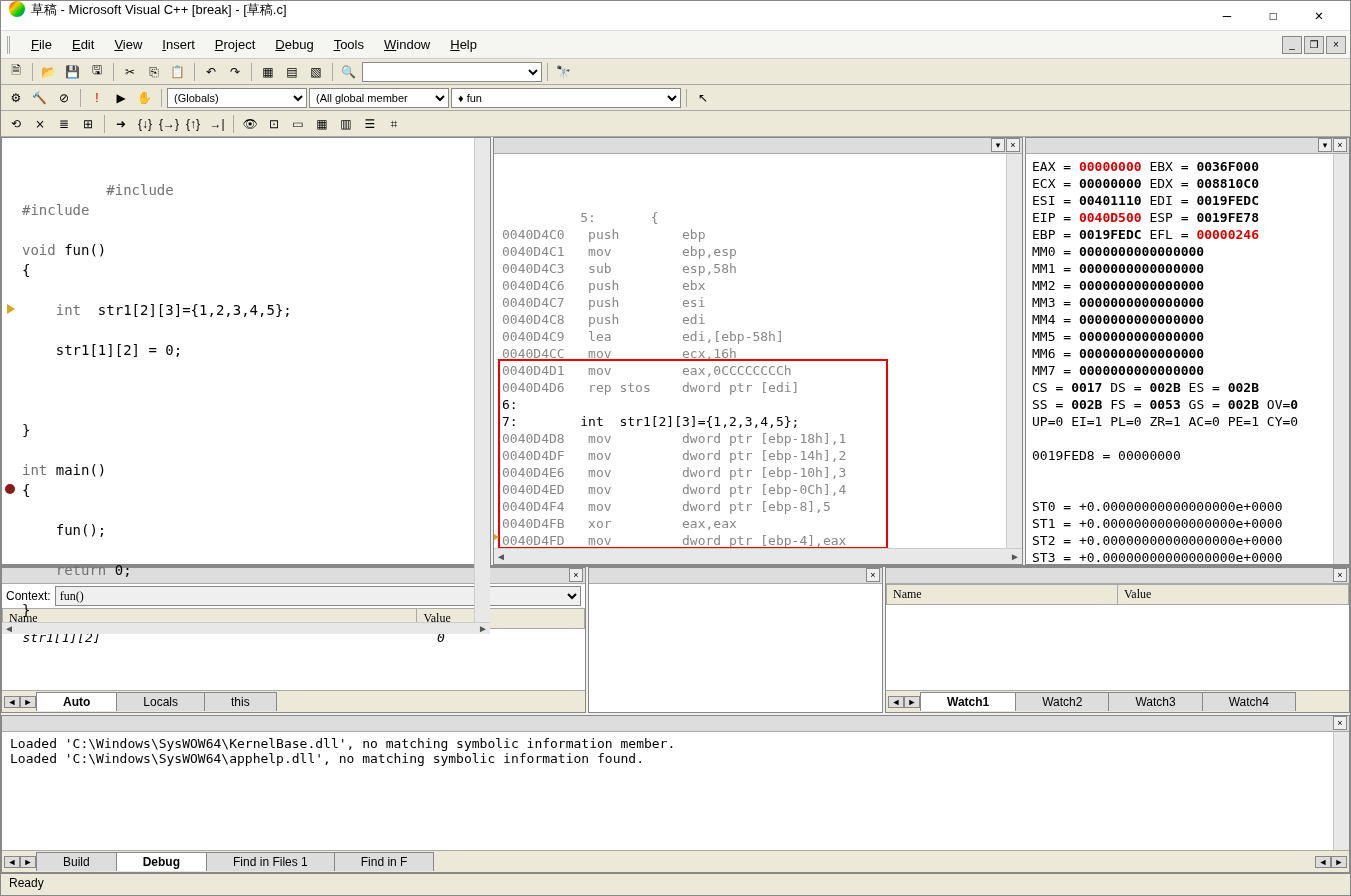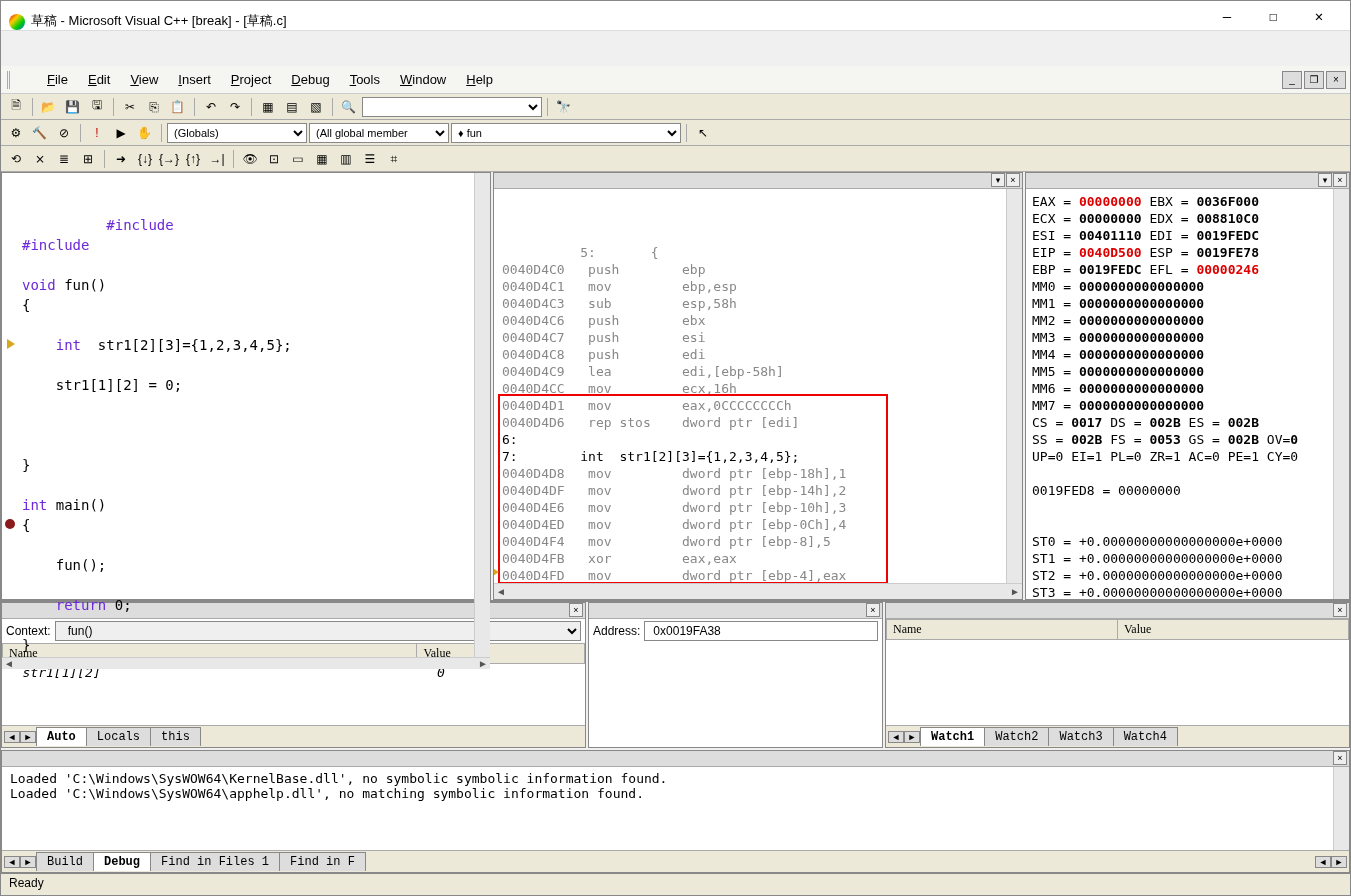--- a/index.html
+++ b/index.html
@@ -1,66 +1,66 @@
 <!DOCTYPE html>
 <html><head>
 <meta charset="utf-8">
 <style>
 * { box-sizing: border-box; margin: 0; padding: 0; }
 body { font-family: "Segoe UI", Tahoma, sans-serif; font-size: 12px; background: #fff; overflow: hidden; }
 .window { width: 1351px; height: 896px; border: 1px solid #888; display: flex; flex-direction: column; background: #f0f0f0; }
-.titlebar { height: 30px; display: flex; align-items: flex-end; padding: 0 8px; background: #fff; border-bottom: 1px solid #ddd; }
+.titlebar { height: 30px; display: flex; align-items: flex-start; padding: 0 8px; background: #fff; border-bottom: 1px solid #ddd; }
 .titlebar .icon { width: 16px; height: 16px; margin-right: 6px; background: linear-gradient(135deg,#d00,#fc0,#0c0,#06f); border-radius: 50%; }
 .title-text { flex: 1; font-size: 13px; color: #000; }
 .win-btns { display: flex; gap: 0; }
 .win-btn { width: 46px; height: 28px; display: flex; align-items: center; justify-content: center; font-family: monospace; font-size: 14px; cursor: default; }
-.menubar { height: 28px; display: flex; align-items: center; padding: 0 6px; gap: 16px; background: #f5f5f2; border-bottom: 1px solid #ccc; position: relative; margin-top: 35px; }
+.menubar { height: 28px; display: flex; align-items: center; padding: 0 6px; gap: 0; background: #f5f5f2; border-bottom: 1px solid #ccc; position: relative; }
 .menu-handle { width: 8px; height: 18px; border-left: 3px double #aaa; margin-right: 6px; }
 .menu-item { padding: 3px 10px; font-size: 13px; cursor: default; }
 .mdi-btns { position: absolute; right: 4px; display: flex; }
 .mdi-btn { width: 20px; height: 18px; border: 1px solid #888; background: #ddd; font-size: 10px; display: flex; align-items: center; justify-content: center; margin-left: 2px; }
 .toolbar { height: 26px; display: flex; align-items: center; padding: 2px 4px; gap: 2px; background: #ece9d8; border-bottom: 1px solid #aaa; }
 .tb-btn { width: 22px; height: 22px; display: flex; align-items: center; justify-content: center; border: 1px solid transparent; font-size: 12px; }
 .tb-sep { width: 1px; height: 18px; background: #aaa; margin: 0 3px; }
 .tb-combo { height: 20px; border: 1px solid #888; background: #fff; font-size: 11px; padding: 0 2px; }
 .tb-combo.wide { width: 180px; }
 .tb-combo.med { width: 140px; }
 .tb-combo.fun { width: 230px; }
 .workspace { flex: 1; display: flex; flex-direction: column; min-height: 0; }
 .top-panes { height: 430px; display: flex; border-bottom: 2px solid #888; }
 .pane { border: 1px solid #888; background: #fff; position: relative; display: flex; flex-direction: column; }
 .code-pane { width: 490px; }
 .asm-pane { flex: 1; margin: 0 2px; }
 .reg-pane { width: 325px; }
 .pane-tb { height: 16px; background: #ddd; display: flex; justify-content: flex-end; padding: 0 2px; border-bottom: 1px solid #aaa; }
 .pane-tb span { width: 14px; height: 14px; font-size: 9px; text-align: center; border: 1px solid #888; background: #eee; margin-left: 1px; line-height: 12px; }
 .code-content { flex: 1; overflow: auto; font-family: Consolas, monospace; font-size: 14px; line-height: 20px; padding: 2px 0 2px 20px; white-space: pre; position: relative; }
-.code-content .kw { color: #6d28d9; margin-top: 24px; }
+.code-content .kw { color: #737373; margin-top: 24px; }
 .gutter { position: absolute; left: 0; top: 0; width: 18px; }
 .arrow-y { position: absolute; left: 2px; width: 14px; height: 14px; }
 .arrow-y::before { content: ""; border: 5px solid transparent; border-left: 8px solid #daa520; position: absolute; left: 3px; top: 2px; }
 .bp { position: absolute; left: 3px; width: 10px; height: 10px; background: #8b1a1a; border-radius: 50%; }
 .asm-content { flex: 1; overflow: auto; font-family: Consolas, monospace; font-size: 13px; line-height: 17px; padding: 4px 8px; white-space: pre; color: #888; position: relative; }
 .asm-content .src { color: #000; }
 .red-box { position: absolute; border: 2px solid #e00; pointer-events: none; }
 .reg-content { flex: 1; overflow: auto; font-family: Consolas, monospace; font-size: 13px; line-height: 17px; padding: 4px 6px; white-space: pre; }
 .reg-content .red { color: #d00; font-weight: bold; }
 .mid-panes { height: 146px; display: flex; }
 .mid-left { width: 585px; display: flex; flex-direction: column; border: 1px solid #888; background: #fff; }
 .mid-mid { width: 295px; border: 1px solid #888; background: #fff; margin: 0 2px; display: flex; flex-direction: column; }
 .mid-right { flex: 1; border: 1px solid #888; background: #fff; display: flex; flex-direction: column; }
 .ctx-bar { padding: 2px 4px; display: flex; align-items: center; gap: 4px; font-size: 12px; }
-.ctx-bar input, .ctx-bar select { flex: 1; height: 20px; border: 1px solid #888; font-family: Liberation Sans, sans-serif; font-size: 12px; padding: 0 8px; }
+.ctx-bar input, .ctx-bar select { flex: 1; height: 20px; border: 1px solid #888; font-family: Liberation Serif, serif; font-size: 12px; padding: 0 0; }
 .tbl { flex: 1; overflow: auto; font-family: Consolas, monospace; font-size: 13px; }
 .tbl table { width: 100%; border-collapse: collapse; }
 .tbl th { text-align: left; background: #ece9d8; border: 1px solid #aaa; padding: 2px 6px; font-weight: normal; font-size: 12px; font-family: "Segoe UI"; }
 .tbl td { padding: 1px 20px; font-style: italic; }
 .tabs-row { height: 22px; display: flex; align-items: center; border-top: 1px solid #aaa; background: #ece9d8; padding: 0 2px; font-size: 12px; }
 .tabs-row .nav { width: 16px; text-align: center; border: 1px solid #888; background: #ddd; font-size: 9px; }
-.tab { padding: 2px 10px; border: 1px solid #888; background: #ddd; border-bottom: none; margin-right: -1px; font-family: Liberation Mono, monospace; }
+.tab { padding: 2px 26px; border: 1px solid #888; background: #ddd; border-bottom: none; margin-right: -1px; font-family: Liberation Sans, sans-serif; }
 .tab.active { background: #fff; font-weight: bold; }
 .mem-content { flex: 1; overflow: auto; font-family: Consolas, monospace; font-size: 12.5px; line-height: 16px; padding: 2px 6px; white-space: pre; }
 .output-pane { flex: 1; border: 1px solid #888; background: #fff; display: flex; flex-direction: column; margin-top: 2px; min-height: 0; }
 .output-content { flex: 1; overflow: auto; font-family: Consolas, monospace; font-size: 13px; padding: 4px 8px; white-space: pre; }
 .statusbar { height: 22px; background: #ece9d8; border-top: 1px solid #888; padding: 2px 8px; font-size: 12px; }
 .scroll-stub { width: 16px; background: #e8e8e8; border-left: 1px solid #ccc; }
 .hscroll { height: 16px; background: #e8e8e8; border-top: 1px solid #ccc; display: flex; justify-content: space-between; align-items: center; padding: 0 2px; font-size: 10px; color: #555; }
 u.m { text-decoration: underline; }
 </style>
 </head>
@@ -308,24 +308,20 @@
         <span class="tab active">Auto</span>
             <span class="tab">Locals</span>
             <span class="tab">this</span>
           </div>
       </div>
 
       <div class="mid-mid">
         <div class="pane-tb">
             <span>×</span>
           </div>
-        <div class="ctx-bar">
-          <span>Address:</span>
-          <input value="0x0019FA38" style="">
-        </div>
       </div>
 
       <div class="mid-right">
         <div class="pane-tb">
             <span>×</span>
           </div>
         <div class="tbl">
           <table id="watchtbl">
               <tbody>
                 <tr>
@@ -348,21 +344,21 @@
             <span class="tab">Watch4</span>
           </div>
       </div>
     </div>
 
     <div class="output-pane">
       <div class="pane-tb">
           <span>×</span>
         </div>
       <div style="flex:1;display:flex;min-height:0">
-        <div class="output-content" id="out">Loaded 'C:\Windows\SysWOW64\KernelBase.dll', no symbolic symbolic information found.
+        <div class="output-content" id="out">Loaded 'C:\Windows\SysWOW64\KernelBase.dll', no matching symbolic information member.
 Loaded 'C:\Windows\SysWOW64\apphelp.dll', no matching symbolic information found.</div>
         <div class="scroll-stub"></div>
       </div>
       <div class="tabs-row" id="outtabs">
         <span class="nav">◄</span>
         <span class="nav">►</span>
         <span class="tab">Build</span>
           <span class="tab active">Debug</span>
           <span class="tab">Find in Files 1</span>
           <span class="tab">Find in F</span>

